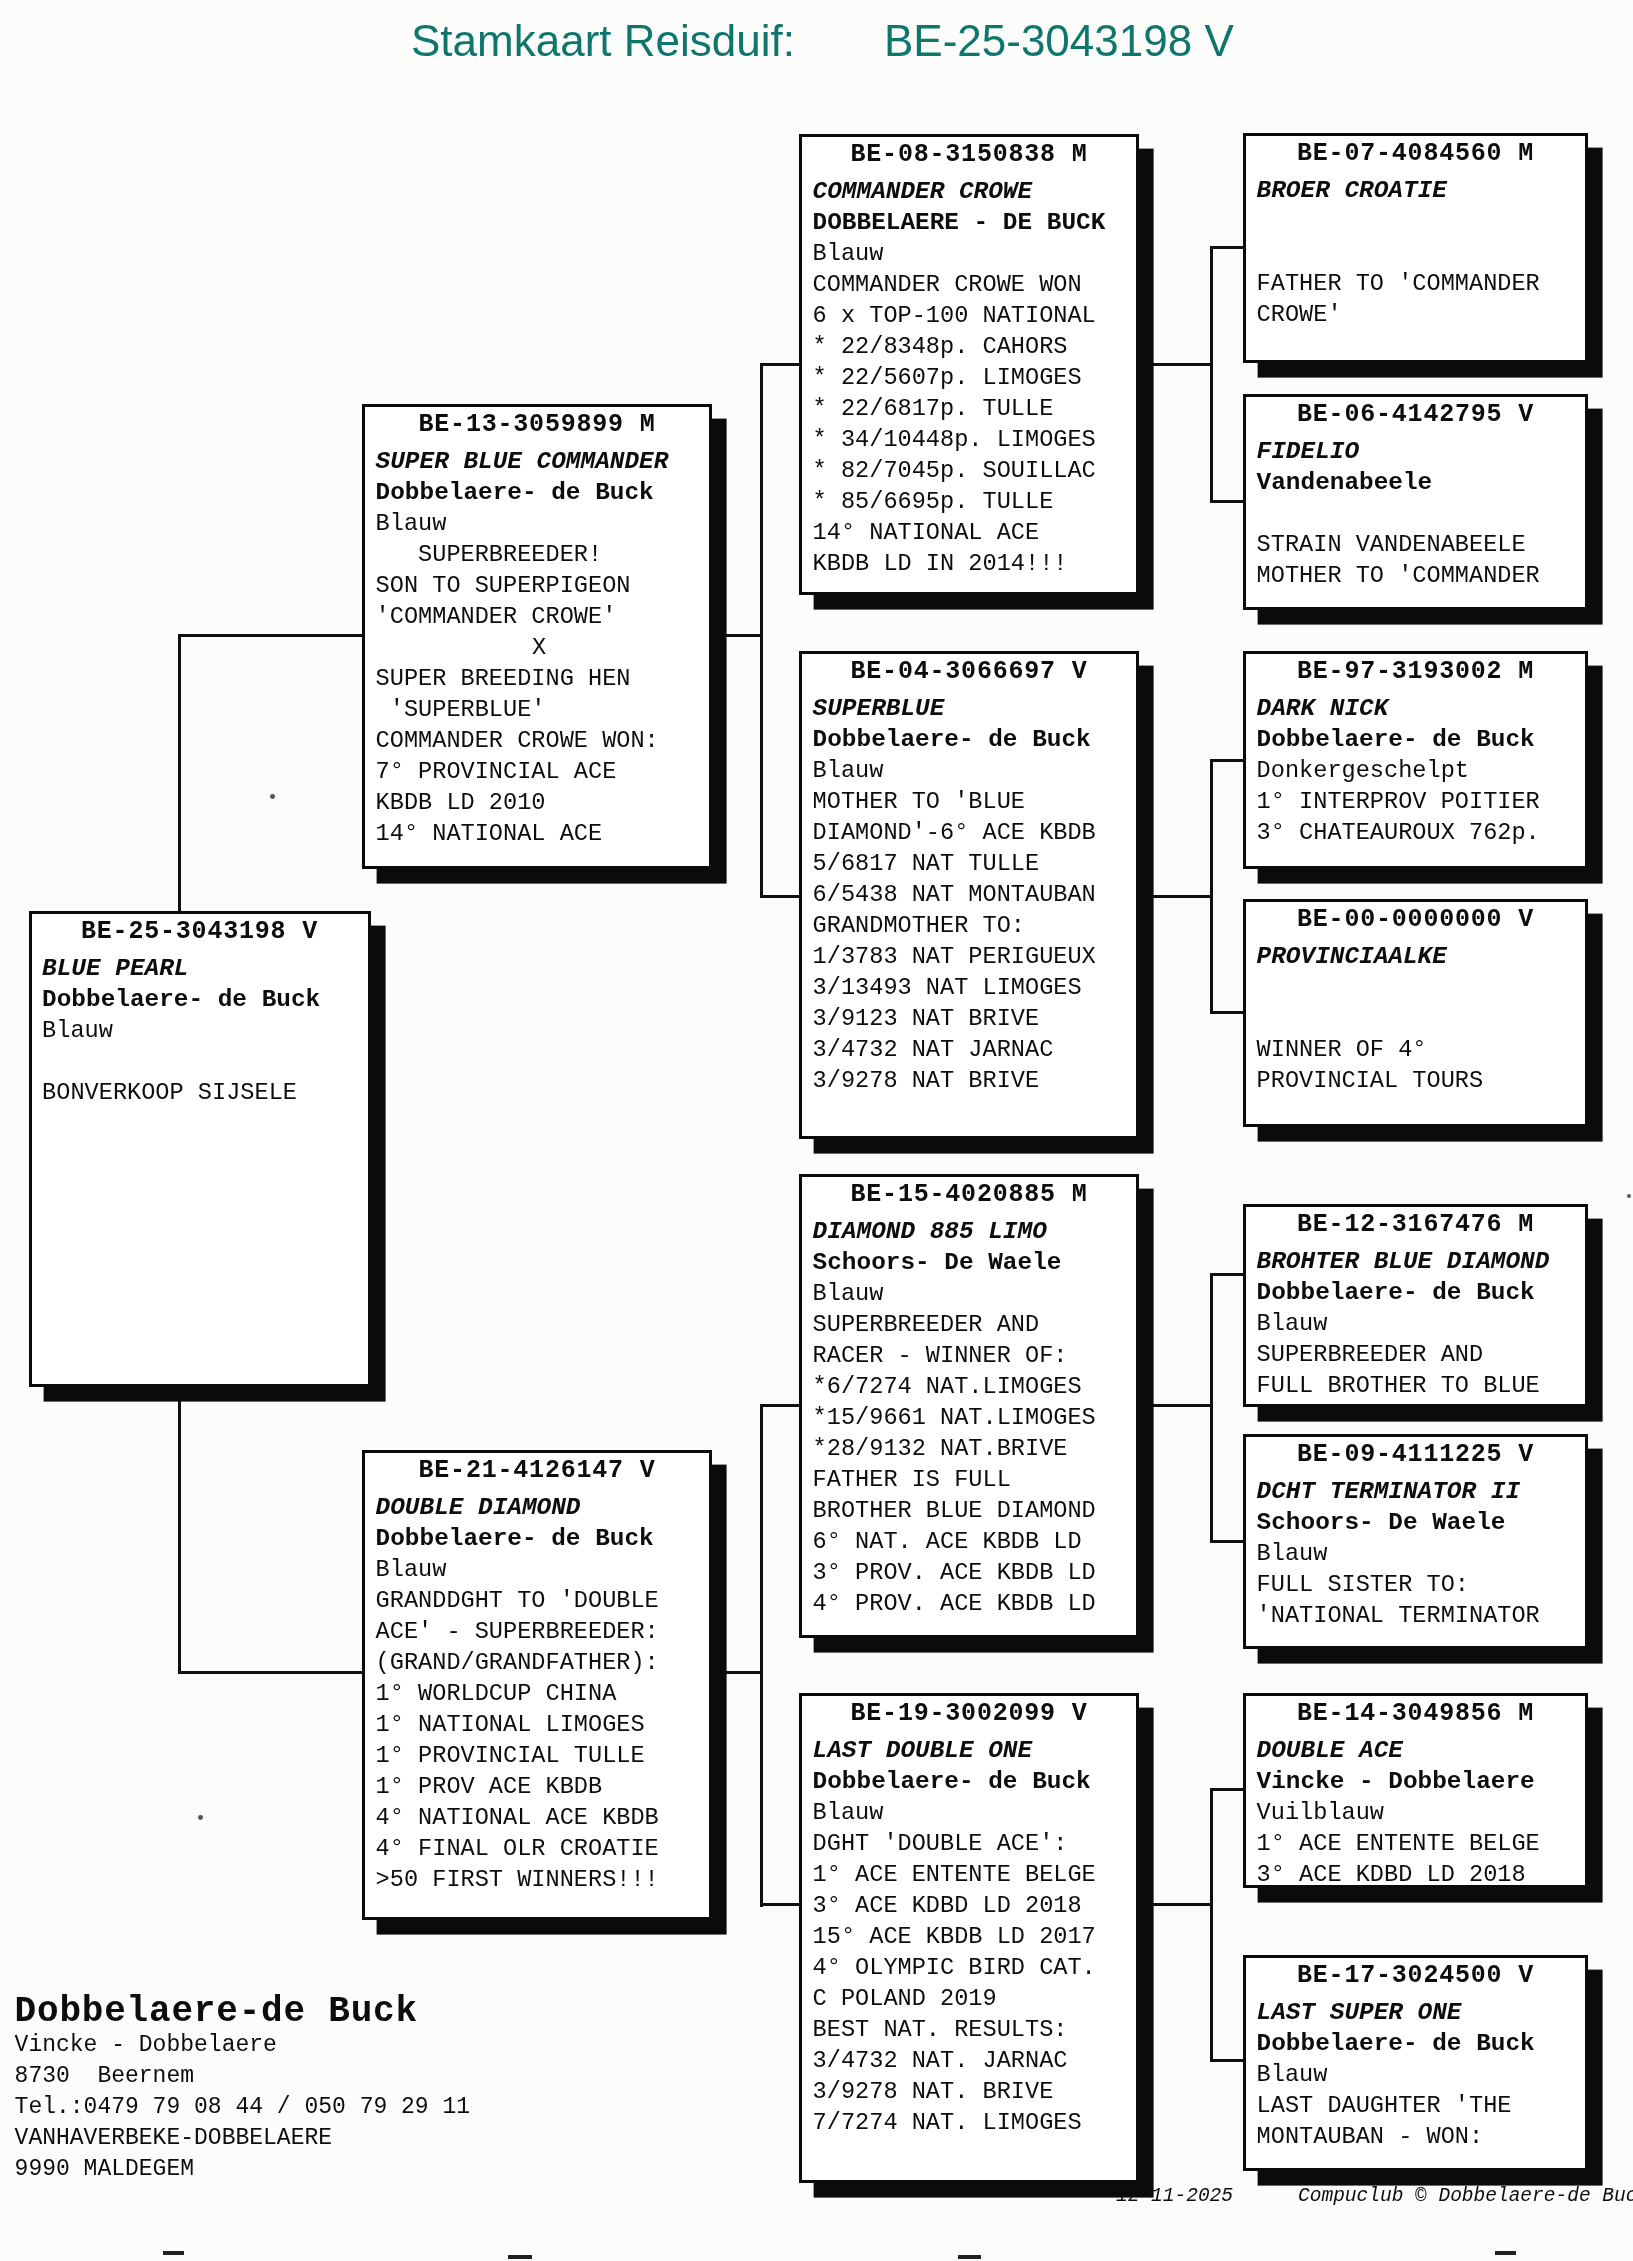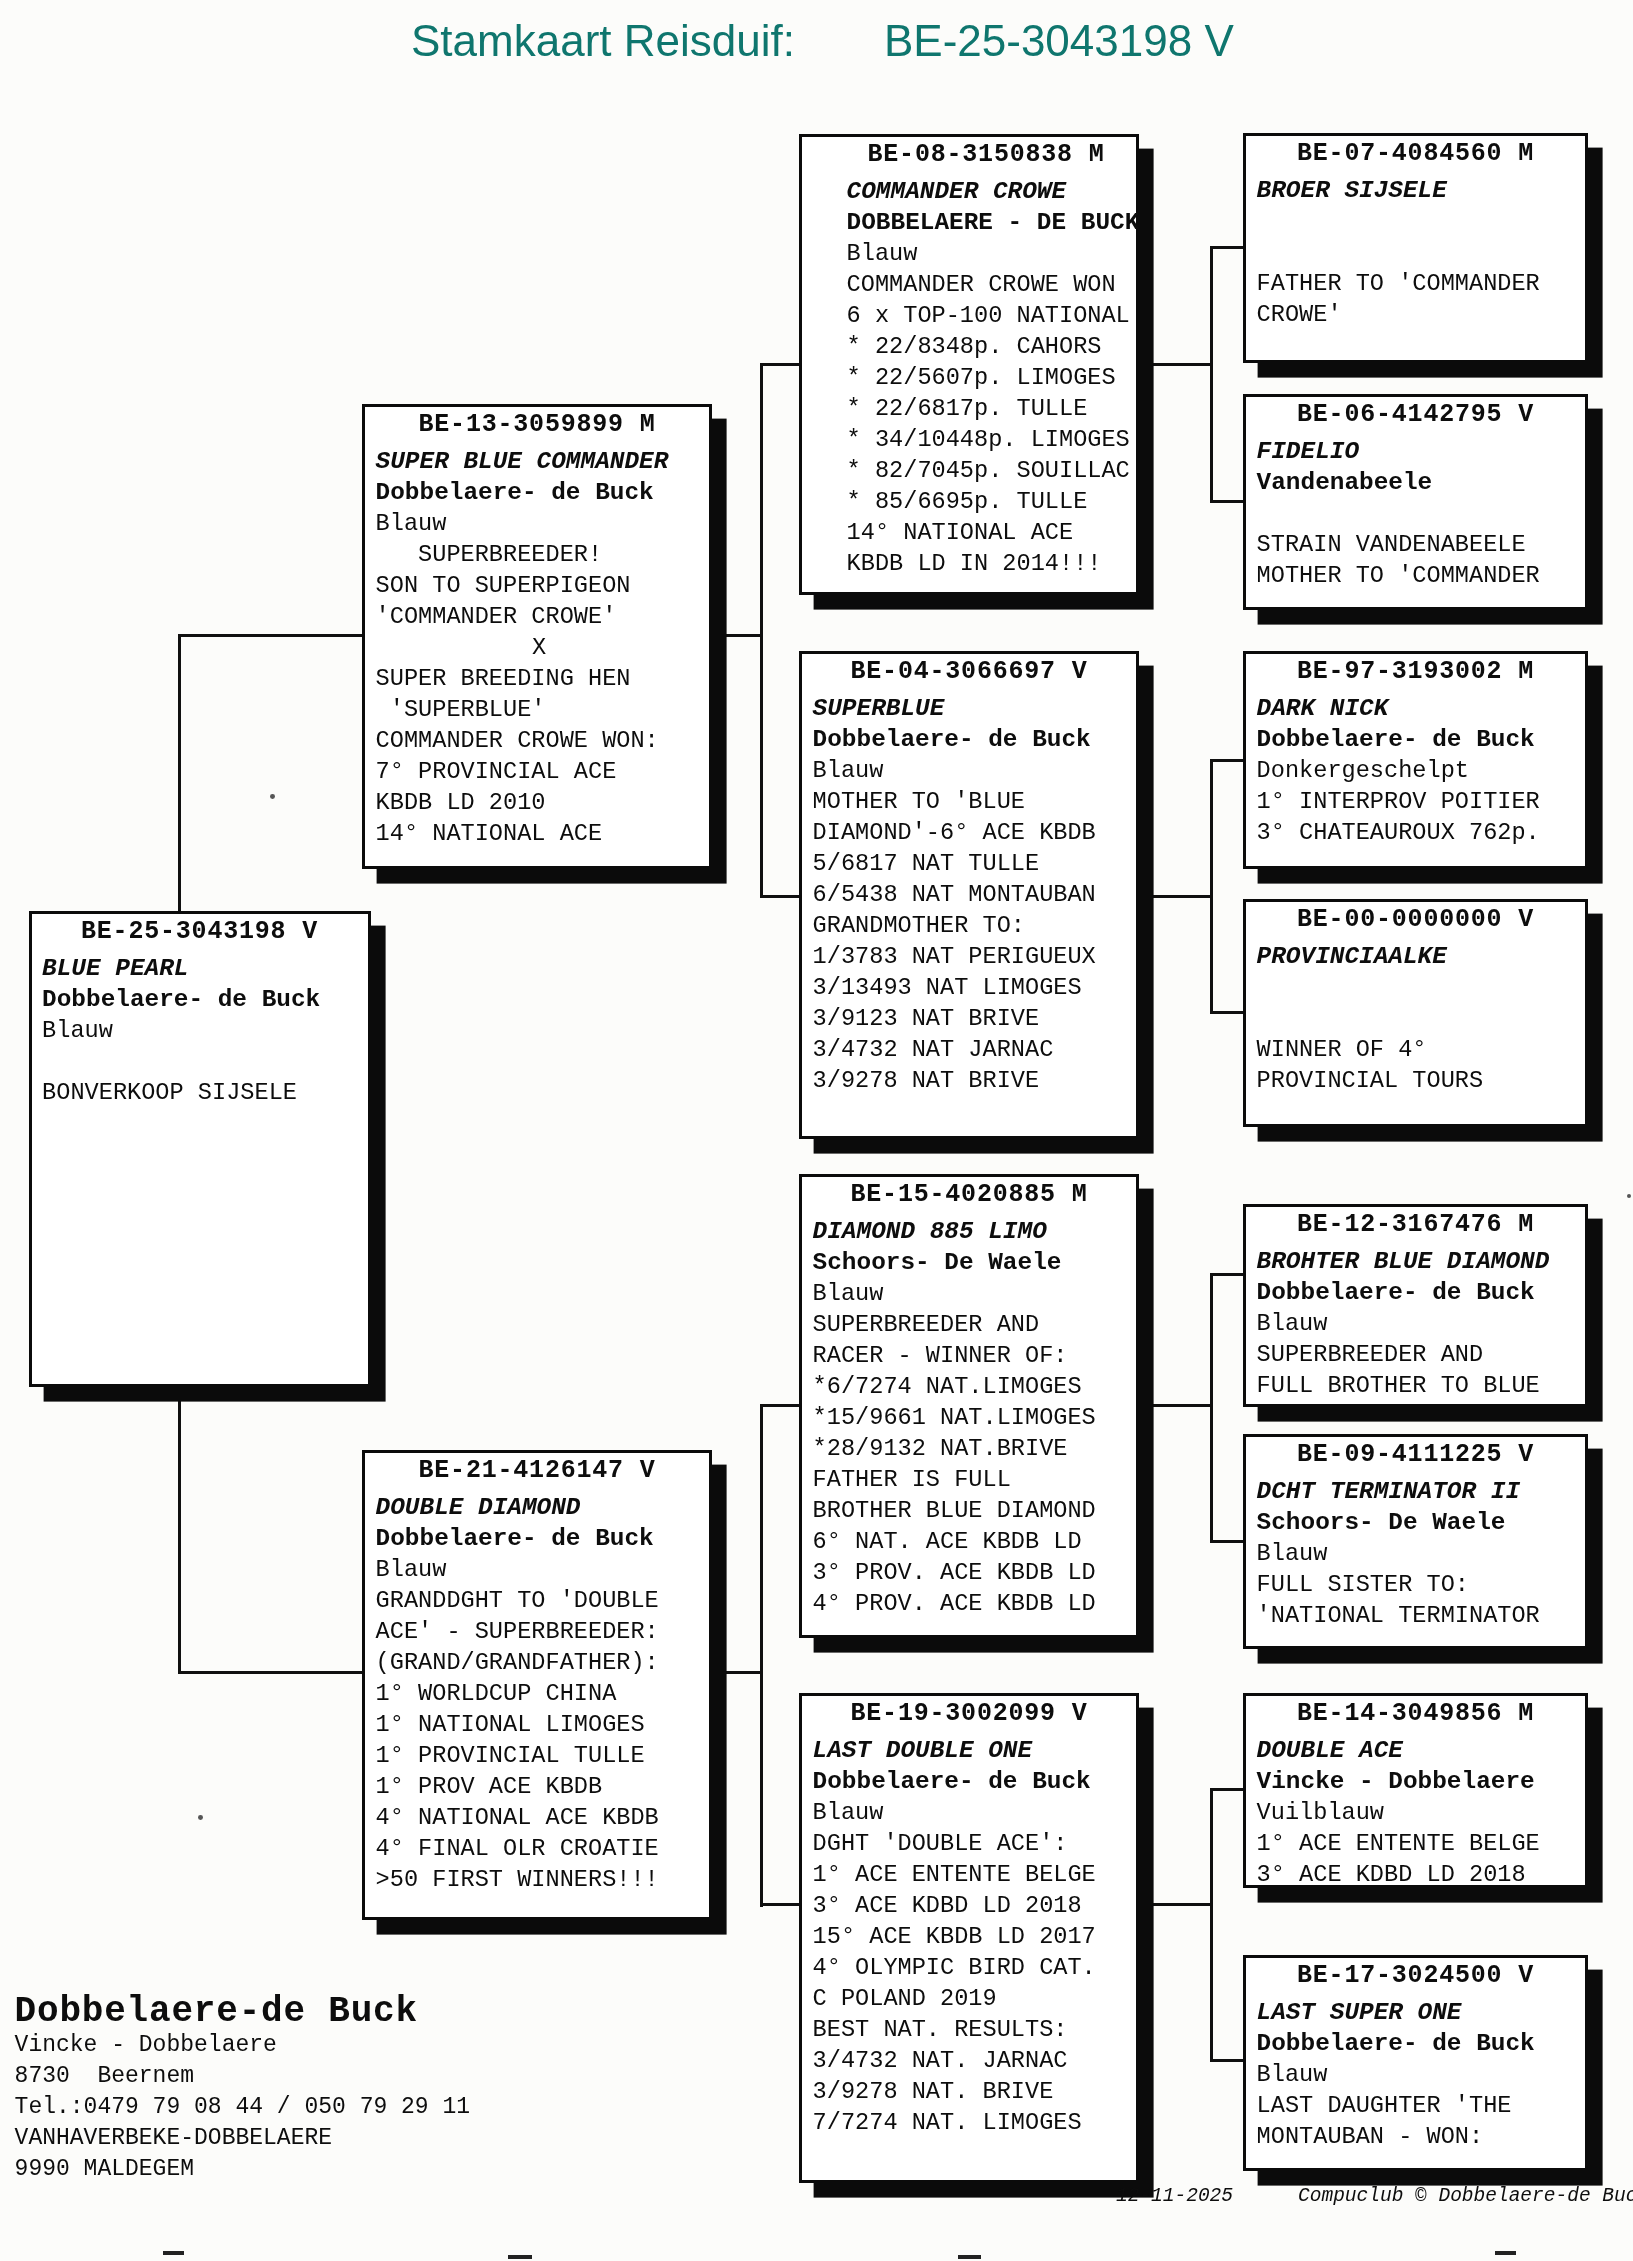--- a/index.html
+++ b/index.html
@@ -75,39 +75,39 @@
         <div class="body"><div class="ln nm">BLUE PEARL</div><div class="ln br">Dobbelaere- de Buck</div><div class="ln">Blauw</div><div class="ln">&nbsp;</div><div class="ln">BONVERKOOP SIJSELE</div></div>
       </div>
       <div class="pbox" style="left: 362px; top: 404px; width: 350px; height: 465px;">
         <div class="ring">BE-13-3059899 M</div>
         <div class="body"><div class="ln nm">SUPER BLUE COMMANDER</div><div class="ln br">Dobbelaere- de Buck</div><div class="ln">Blauw</div><div class="ln">   SUPERBREEDER!</div><div class="ln">SON TO SUPERPIGEON</div><div class="ln">'COMMANDER CROWE'</div><div class="ln center">X</div><div class="ln">SUPER BREEDING HEN</div><div class="ln"> 'SUPERBLUE'</div><div class="ln">COMMANDER CROWE WON:</div><div class="ln">7° PROVINCIAL ACE</div><div class="ln">KBDB LD 2010</div><div class="ln">14° NATIONAL ACE</div></div>
       </div>
       <div class="pbox" style="left: 362px; top: 1450px; width: 350px; height: 470px;">
         <div class="ring">BE-21-4126147 V</div>
         <div class="body"><div class="ln nm">DOUBLE DIAMOND</div><div class="ln br">Dobbelaere- de Buck</div><div class="ln">Blauw</div><div class="ln">GRANDDGHT TO 'DOUBLE</div><div class="ln">ACE' - SUPERBREEDER:</div><div class="ln">(GRAND/GRANDFATHER):</div><div class="ln">1° WORLDCUP CHINA</div><div class="ln">1° NATIONAL LIMOGES</div><div class="ln">1° PROVINCIAL TULLE</div><div class="ln">1° PROV ACE KBDB</div><div class="ln">4° NATIONAL ACE KBDB</div><div class="ln">4° FINAL OLR CROATIE</div><div class="ln">&gt;50 FIRST WINNERS!!!</div></div>
       </div>
-      <div class="pbox" style="left: 799px; top: 134px; width: 340px; height: 461px; padding-left: 34px;">
+      <div class="pbox" style="left: 799px; top: 134px; width: 340px; height: 461px;">
         <div class="ring">BE-08-3150838 M</div>
         <div class="body"><div class="ln nm">COMMANDER CROWE</div><div class="ln br">DOBBELAERE - DE BUCK</div><div class="ln">Blauw</div><div class="ln">COMMANDER CROWE WON</div><div class="ln">6 x TOP-100 NATIONAL</div><div class="ln">* 22/8348p. CAHORS</div><div class="ln">* 22/5607p. LIMOGES</div><div class="ln">* 22/6817p. TULLE</div><div class="ln">* 34/10448p. LIMOGES</div><div class="ln">* 82/7045p. SOUILLAC</div><div class="ln">* 85/6695p. TULLE</div><div class="ln">14° NATIONAL ACE</div><div class="ln">KBDB LD IN 2014!!!</div></div>
       </div>
       <div class="pbox" style="left: 799px; top: 651px; width: 340px; height: 488px;">
         <div class="ring">BE-04-3066697 V</div>
         <div class="body"><div class="ln nm">SUPERBLUE</div><div class="ln br">Dobbelaere- de Buck</div><div class="ln">Blauw</div><div class="ln">MOTHER TO 'BLUE</div><div class="ln">DIAMOND'-6° ACE KBDB</div><div class="ln">5/6817 NAT TULLE</div><div class="ln">6/5438 NAT MONTAUBAN</div><div class="ln">GRANDMOTHER TO:</div><div class="ln">1/3783 NAT PERIGUEUX</div><div class="ln">3/13493 NAT LIMOGES</div><div class="ln">3/9123 NAT BRIVE</div><div class="ln">3/4732 NAT JARNAC</div><div class="ln">3/9278 NAT BRIVE</div></div>
       </div>
       <div class="pbox" style="left: 799px; top: 1174px; width: 340px; height: 464px;">
         <div class="ring">BE-15-4020885 M</div>
         <div class="body"><div class="ln nm">DIAMOND 885 LIMO</div><div class="ln br">Schoors- De Waele</div><div class="ln">Blauw</div><div class="ln">SUPERBREEDER AND</div><div class="ln">RACER - WINNER OF:</div><div class="ln">*6/7274 NAT.LIMOGES</div><div class="ln">*15/9661 NAT.LIMOGES</div><div class="ln">*28/9132 NAT.BRIVE</div><div class="ln">FATHER IS FULL</div><div class="ln">BROTHER BLUE DIAMOND</div><div class="ln">6° NAT. ACE KBDB LD</div><div class="ln">3° PROV. ACE KBDB LD</div><div class="ln">4° PROV. ACE KBDB LD</div></div>
       </div>
       <div class="pbox" style="left: 799px; top: 1693px; width: 340px; height: 490px;">
         <div class="ring">BE-19-3002099 V</div>
         <div class="body"><div class="ln nm">LAST DOUBLE ONE</div><div class="ln br">Dobbelaere- de Buck</div><div class="ln">Blauw</div><div class="ln">DGHT 'DOUBLE ACE':</div><div class="ln">1° ACE ENTENTE BELGE</div><div class="ln">3° ACE KDBD LD 2018</div><div class="ln">15° ACE KBDB LD 2017</div><div class="ln">4° OLYMPIC BIRD CAT.</div><div class="ln">C POLAND 2019</div><div class="ln">BEST NAT. RESULTS:</div><div class="ln">3/4732 NAT. JARNAC</div><div class="ln">3/9278 NAT. BRIVE</div><div class="ln">7/7274 NAT. LIMOGES</div></div>
       </div>
       <div class="pbox" style="left: 1243px; top: 133px; width: 345px; height: 230px;">
         <div class="ring">BE-07-4084560 M</div>
-        <div class="body"><div class="ln nm">BROER SIJSELE</div><div class="ln">&nbsp;</div><div class="ln">&nbsp;</div><div class="ln">FATHER TO 'COMMANDER</div><div class="ln">CROWE'</div></div>
+        <div class="body"><div class="ln nm">BROER CROATIE</div><div class="ln">&nbsp;</div><div class="ln">&nbsp;</div><div class="ln">FATHER TO 'COMMANDER</div><div class="ln">CROWE'</div></div>
       </div>
       <div class="pbox" style="left: 1243px; top: 394px; width: 345px; height: 216px;">
         <div class="ring">BE-06-4142795 V</div>
         <div class="body"><div class="ln nm">FIDELIO</div><div class="ln br">Vandenabeele</div><div class="ln">&nbsp;</div><div class="ln">STRAIN VANDENABEELE</div><div class="ln">MOTHER TO 'COMMANDER</div></div>
       </div>
       <div class="pbox" style="left: 1243px; top: 651px; width: 345px; height: 218px;">
         <div class="ring">BE-97-3193002 M</div>
         <div class="body"><div class="ln nm">DARK NICK</div><div class="ln br">Dobbelaere- de Buck</div><div class="ln">Donkergeschelpt</div><div class="ln">1° INTERPROV POITIER</div><div class="ln">3° CHATEAUROUX 762p.</div></div>
       </div>
       <div class="pbox" style="left: 1243px; top: 899px; width: 345px; height: 228px;">

